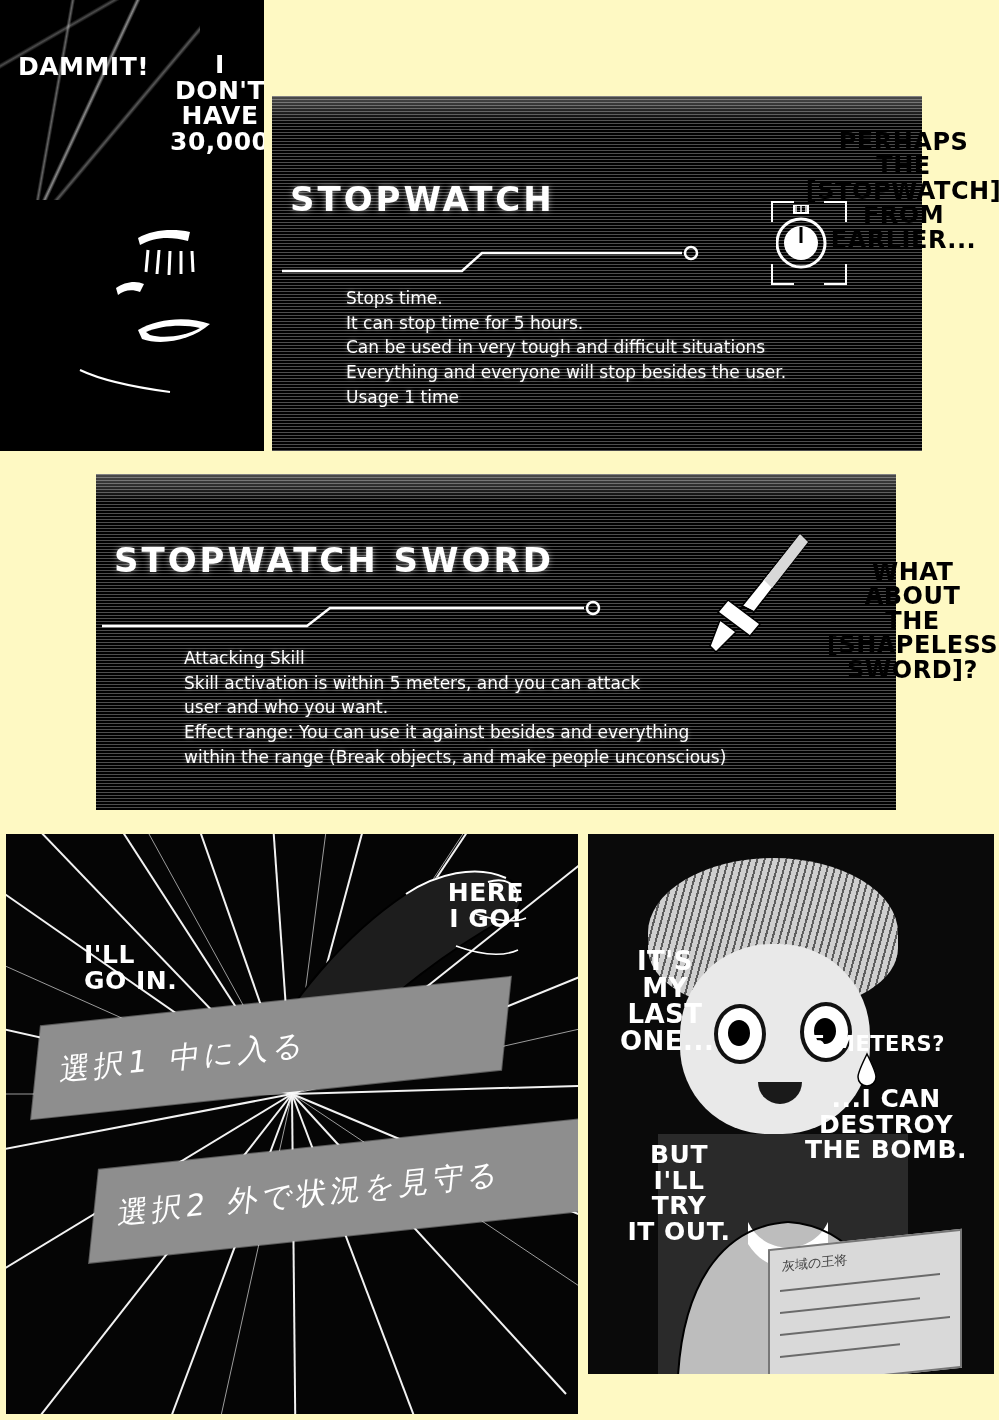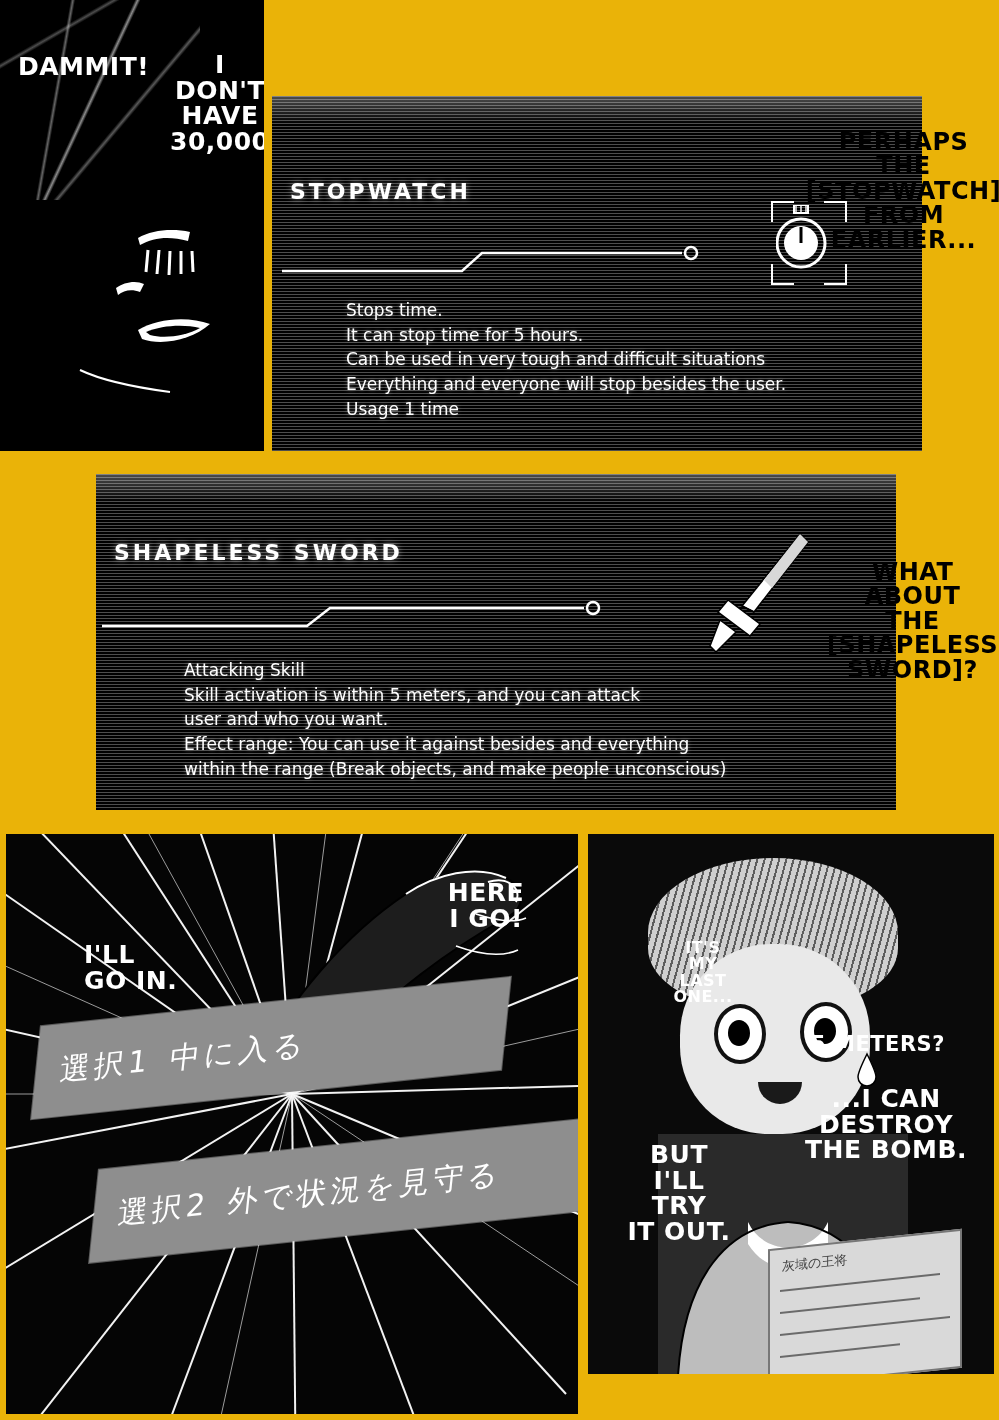--- a/index.html
+++ b/index.html
@@ -11,21 +11,21 @@
     width: 999px;
     height: 1420px;
     position: relative;
     font-family: "DejaVu Sans", sans-serif;
     overflow: hidden;
   }
   .page {
     position: relative;
     width: 999px;
     height: 1420px;
-    background: #eab308;
+    background: #fef9c3;
   }
 
   
   .panel {
     position: absolute;
     background: #000;
     overflow: hidden;
   }
 
   
@@ -48,31 +48,30 @@
     pointer-events: none;
   }
 
   
   .status-title {
     position: absolute;
     color: #fff;
     font-family: "DejaVu Sans", sans-serif;
     font-weight: bold;
     letter-spacing: 3px;
-    font-size: 22px;
+    font-size: 34px;
     text-shadow: 0 0 6px rgba(255,255,255,0.45);
   }
   .status-body {
     position: absolute;
     color: #fff;
     font-size: 17px;
     line-height: 1.45;
     font-family: "DejaVu Sans", sans-serif;
     text-shadow: 0 0 4px rgba(255,255,255,0.35);
-    margin-top: 12px;
   }
   .status-body div { white-space: nowrap; }
 
   .divider {
     position: absolute;
     height: 40px;
     pointer-events: none;
   }
   .divider svg { display: block; }
 
@@ -276,21 +275,21 @@
   <div class="bubble-text black-txt center" style="left:786px; top:130px; width:205px; font-size:24px; white-space:pre-line;">PERHAPS
 THE
 [STOPWATCH]
 FROM
 EARLIER...</div>
 
   <div class="panel" id="panel-sword" style="left:96px; top:474px; width:800px; height:336px;">
     <div class="scanlines"></div>
     <div class="vignette-top"></div>
 
-    <div class="status-title" style="left:18px; top:66px;">SHAPELESS SWORD</div>
+    <div class="status-title" style="left:18px; top:66px;">STOPWATCH SWORD</div>
 
     <div class="divider" style="left:6px; top:122px; width:500px;">
       <svg width="500" height="40" viewBox="0 0 500 40">
         <polyline points="0,30 205,30 228,12 482,12" fill="none" stroke="#ffffff" stroke-width="2.5"></polyline>
         <circle cx="491" cy="12" r="6" fill="none" stroke="#ffffff" stroke-width="2.5"></circle>
       </svg>
     </div>
 
     <div class="status-body" style="left:88px; top:172px;">
       <div>Attacking Skill</div>
@@ -398,21 +397,21 @@
     </svg>
 
     <div class="bag">
       <div style="position:absolute;left:12px;top:8px;font-size:13px;color:#444;font-family:'DejaVu Sans',sans-serif;">灰域の王将</div>
       <div class="bag-line" style="top:40px; width:160px;"></div>
       <div class="bag-line" style="top:62px; width:140px;"></div>
       <div class="bag-line" style="top:84px; width:170px;"></div>
       <div class="bag-line" style="top:106px; width:120px;"></div>
     </div>
 
-    <div class="bubble-text white-txt center" style="left:32px; top:106px; width:90px; font-size:16px; white-space:pre-line;margin-left:38px;">IT'S
+    <div class="bubble-text white-txt center" style="left:32px; top:114px; width:90px; font-size:26px; white-space:pre-line;">IT'S
 MY
 LAST
 ONE...</div>
 
     <div class="bubble-text white-txt center" style="left:36px; top:308px; width:110px; font-size:25px; white-space:pre-line;">BUT
 I'LL TRY
 IT OUT.</div>
 
     <div class="bubble-text white-txt center" style="left:200px; top:200px; width:180px; font-size:21px; white-space:pre-line;">5 METERS?</div>
 

